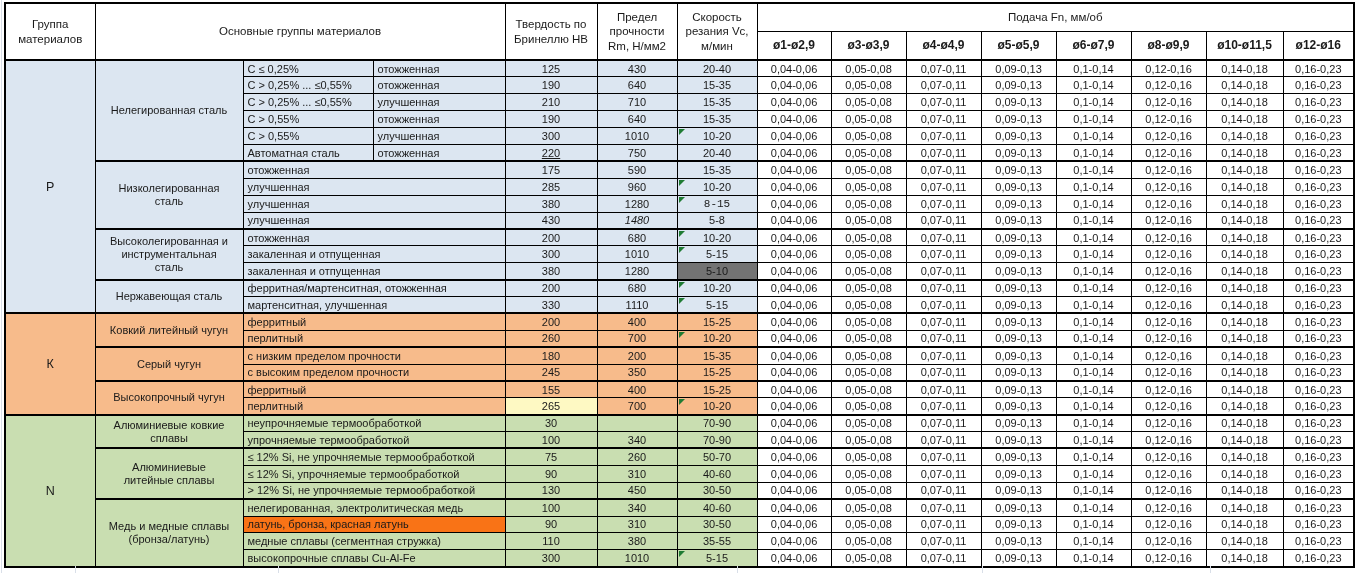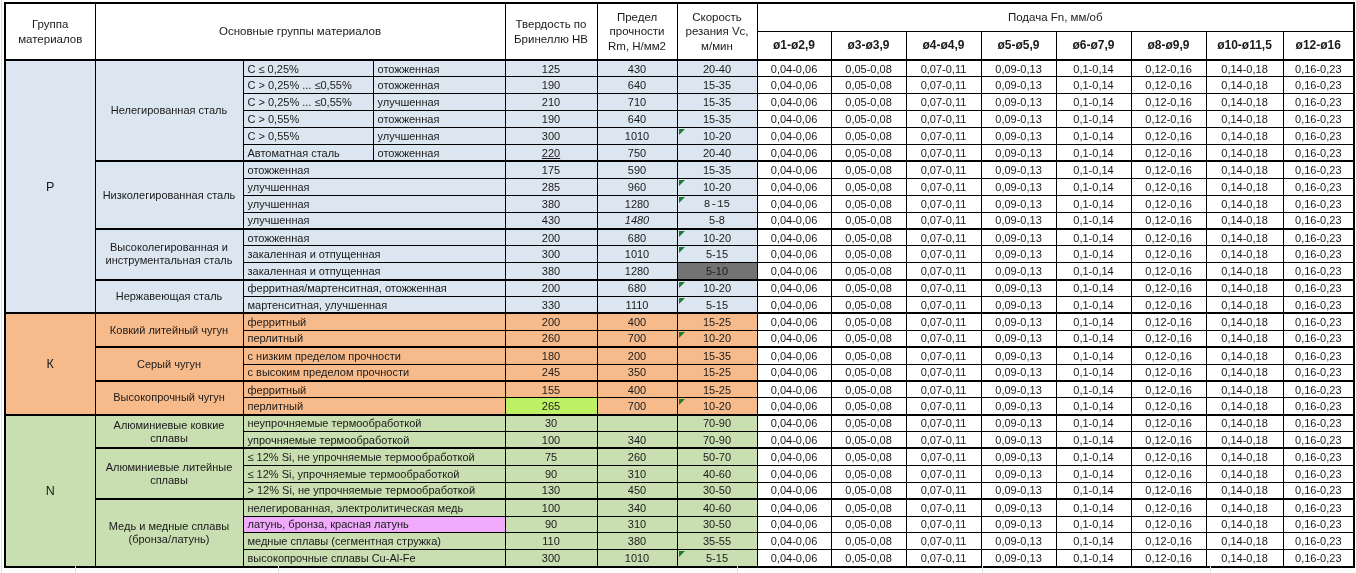--- a/index.html
+++ b/index.html
@@ -10,21 +10,21 @@
   td, th { border: 1px solid #000; font-size: 11px; color: #1a1a1a;
     overflow: hidden; white-space: nowrap; vertical-align: middle; }
   thead th { font-weight: normal; font-size: 11.5px; text-align: center;
     background: #fff; white-space: normal; line-height: 1.22; padding: 0 2px; }
   thead tr.r1 { height: 28px; }
   thead tr.r2 { height: 29px; }
   th.feed-sub { font-weight: bold; font-size: 12px; }
   tr.data-row { height: 16.9px; }
   tr.group-start > td { border-top: 2px solid #000; }
   td.code-cell { text-align: center; font-size: 12.5px; }
-  td.group-cell { text-align: center; white-space: normal; line-height: 1.18; padding: 0 5px; }
+  td.group-cell { text-align: center; white-space: normal; line-height: 1.18; padding: 0 12px; }
   td.mat-cell { text-align: left; padding: 0 4px; }
   td.num-cell { text-align: center; }
   td.vc-cell { position: relative; }
   .flag-tri { position: absolute; top: 1px; left: 1px; width: 0; height: 0;
     border-top: 6px solid #1F7B33; border-right: 6px solid transparent; }
   .gridstub { position: absolute; width: 1px; background: #d9dfe8; }
 </style>
 </head>
 <body>
 
@@ -357,21 +357,21 @@
         <td class="num-cell">0,05-0,08</td>
         <td class="num-cell">0,07-0,11</td>
         <td class="num-cell">0,09-0,13</td>
         <td class="num-cell">0,1-0,14</td>
         <td class="num-cell">0,12-0,16</td>
         <td class="num-cell">0,14-0,18</td>
         <td class="num-cell">0,16-0,23</td>
       </tr>
       <tr class="data-row">
         <td class="mat-cell" colspan="2" style="background: rgb(247, 187, 139);">перлитный</td>
-        <td class="num-cell" style="background: #bef264;">265</td>
+        <td class="num-cell" style="background: #fef9c3;">265</td>
         <td class="num-cell" style="background: rgb(247, 187, 139);">700</td>
         <td class="num-cell vc-cell" style="background: rgb(247, 187, 139);">10-20<span class="flag-tri"></span></td>
         <td class="num-cell">0,04-0,06</td>
         <td class="num-cell">0,05-0,08</td>
         <td class="num-cell">0,07-0,11</td>
         <td class="num-cell">0,09-0,13</td>
         <td class="num-cell">0,1-0,14</td>
         <td class="num-cell">0,12-0,16</td>
         <td class="num-cell">0,14-0,18</td>
         <td class="num-cell">0,16-0,23</td>
@@ -458,21 +458,21 @@
         <td class="num-cell">0,04-0,06</td>
         <td class="num-cell">0,05-0,08</td>
         <td class="num-cell">0,07-0,11</td>
         <td class="num-cell">0,09-0,13</td>
         <td class="num-cell">0,1-0,14</td>
         <td class="num-cell">0,12-0,16</td>
         <td class="num-cell">0,14-0,18</td>
         <td class="num-cell">0,16-0,23</td>
       </tr>
       <tr class="data-row">
-        <td class="mat-cell" colspan="2" style="background: #f0abfc;">латунь, бронза, красная латунь</td>
+        <td class="mat-cell" colspan="2" style="background: #f97316;">латунь, бронза, красная латунь</td>
         <td class="num-cell" style="background: rgb(201, 222, 177);">90</td>
         <td class="num-cell" style="background: rgb(201, 222, 177);">310</td>
         <td class="num-cell vc-cell" style="background: rgb(201, 222, 177);">30-50</td>
         <td class="num-cell">0,04-0,06</td>
         <td class="num-cell">0,05-0,08</td>
         <td class="num-cell">0,07-0,11</td>
         <td class="num-cell">0,09-0,13</td>
         <td class="num-cell">0,1-0,14</td>
         <td class="num-cell">0,12-0,16</td>
         <td class="num-cell">0,14-0,18</td>

